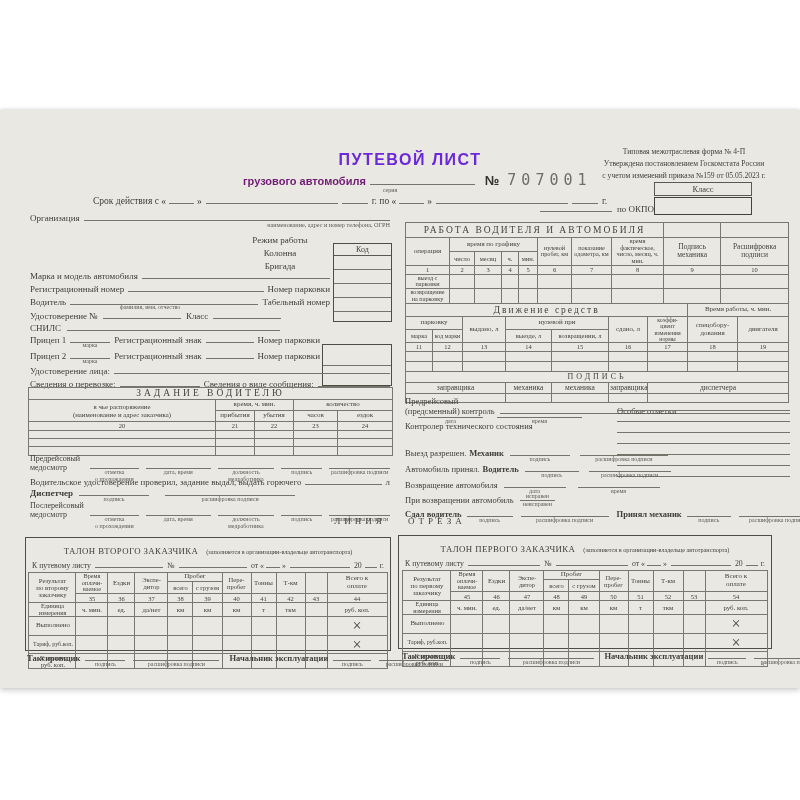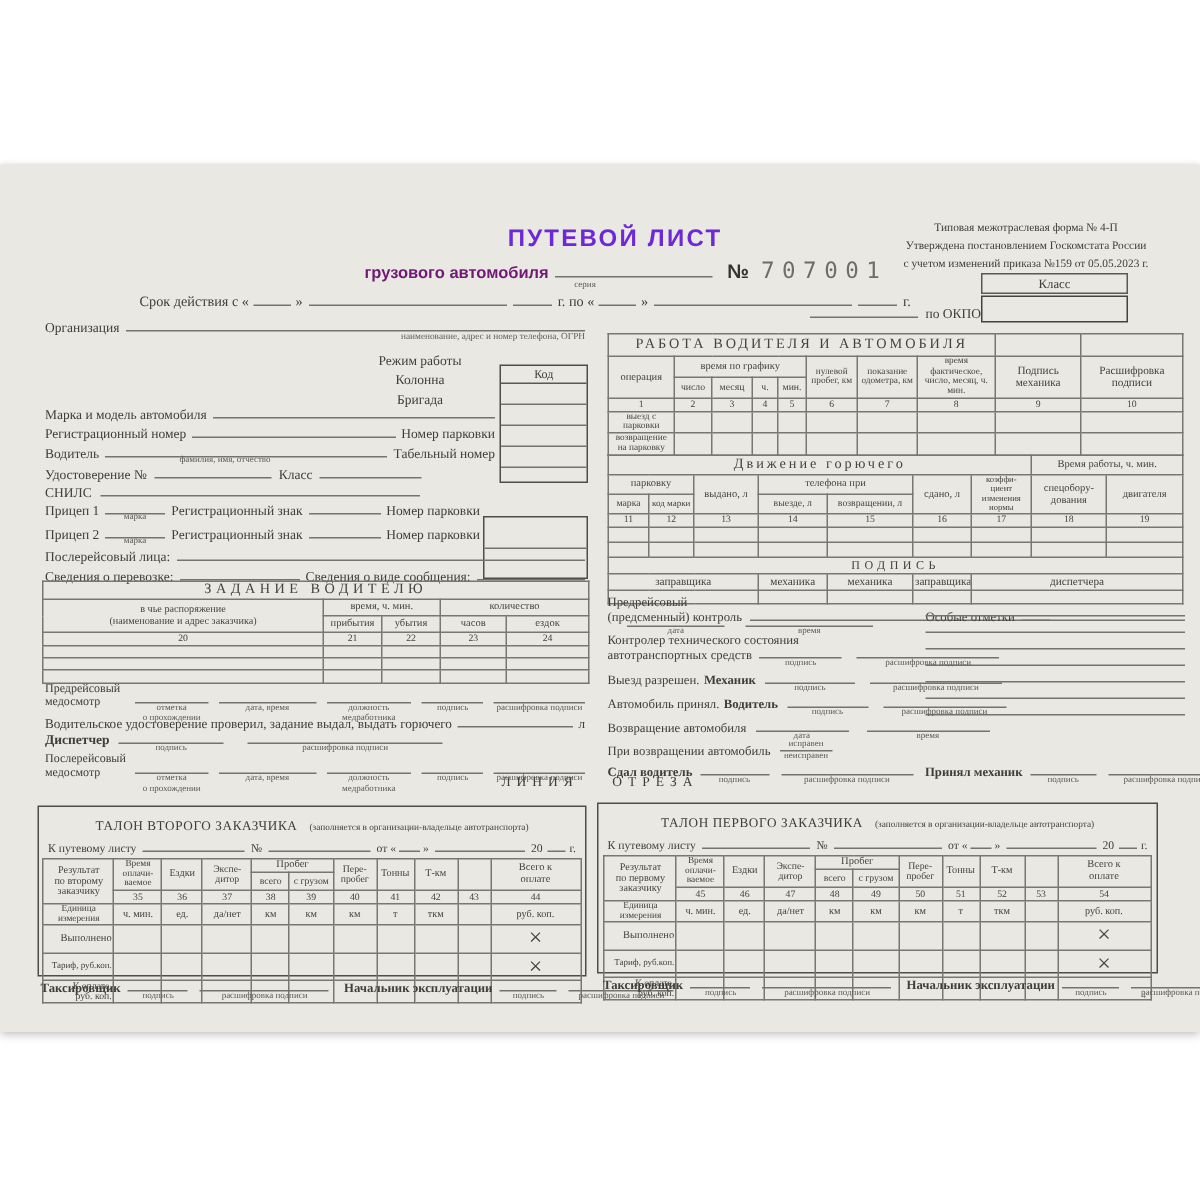--- a/index.html
+++ b/index.html
@@ -20,21 +20,21 @@
   td{border:1px solid #787770;padding:0 1px;text-align:center;vertical-align:middle;
      line-height:1.08;overflow:hidden;color:#45443c;}
   .lbl9{font-size:9px;} .lbl85{font-size:8.5px;} .lbl8{font-size:8px;}
   .f75{font-size:7.5px;} .f7{font-size:7px;} .f68{font-size:6.8px;} .f65{font-size:6.5px;}
   .f62{font-size:6.2px;} .f6{font-size:6px;} .f58{font-size:5.8px;}
   .tt{font-size:9.5px;letter-spacing:3px;}
   .hline{position:absolute;border-bottom:1px solid #75746b;height:0;}
   .box{position:absolute;border:1.6px solid #4f4e45;margin-top:20px;}
   .talon{position:absolute;border:1.6px solid #4f4e45;}
   .num707{font-family:"DejaVu Sans Mono",monospace;font-size:15px;letter-spacing:5px;color:#6e6d68;}
-  .left-cell{text-align:right;padding-left:2px;}
+  .left-cell{text-align:center;padding-left:2px;}
 </style>
 </head>
 <body>
 
 <div class="paper">
 
   <div class="abs" style="left:578px;top:36px;width:212px;text-align:center;font-size:7.6px;line-height:1.55;">
     <div>Типовая межотраслевая форма № 4-П</div>
     <div>Утверждена постановлением Госкомстата России</div>
     <div>с учетом изменений приказа №159 от 05.05.2023 г.</div>
@@ -134,21 +134,21 @@
     <span>Регистрационный знак</span>
     <span class="bl f" style="margin:0 4px;"></span>
     <span>Номер парковки</span>
   </div>
   <div class="abs sub" style="left:68px;top:248px;width:44px;">марка</div>
   <div class="box" style="left:322px;top:214px;width:68px;height:40px;">
     <div style="height:20px;border-bottom:1px solid #75746b;"></div>
   </div>
 
   <div class="r lbl9" style="left:30px;top:255px;width:360px;">
-    <span>Послерейсовый лица:</span>
+    <span>Удостоверение лица:</span>
     <span class="bl f" style="margin-left:4px;"></span>
   </div>
   <div class="r lbl9" style="left:30px;top:268px;width:360px;">
     <span>Сведения о перевозке:</span>
     <span class="bl" style="width:80px;margin:0 4px;"></span>
     <span>Сведения о виде сообщения:</span>
     <span class="bl f" style="margin-left:4px;"></span>
   </div>
 
   <table class="abs" style="left:28px;top:277px;width:364px;">
@@ -366,27 +366,27 @@
         <col style="width:43px">
         <col style="width:46px">
         <col style="width:57px">
         <col style="width:39px">
         <col style="width:40px">
         <col style="width:50px">
         <col style="width:51px">
       </colgroup>
     <tbody>
         <tr style="height:13px;">
-      <td colspan="7" style="font-size:9.5px;letter-spacing:2px;">Движение горючего</td>
+      <td colspan="7" style="font-size:9.5px;letter-spacing:2px;">Движение средств</td>
       <td colspan="2" class="f7">Время работы, ч. мин.</td>
     </tr>
     <tr style="height:11px;" class="f7">
       <td colspan="2">парковку</td>
       <td rowspan="2">выдано, л</td>
-      <td colspan="2">телефона при</td>
+      <td colspan="2">нулевой при</td>
       <td rowspan="2">сдано, л</td>
       <td rowspan="2" class="f58">
         <div>коэффи-</div>
         <div>циент</div>
         <div>изменения</div>
         <div>нормы</div>
       </td>
       <td rowspan="2" class="f7">
         <div>спецобору-</div>
         <div>дования</div>
@@ -474,31 +474,20 @@
   </div>
   <div class="hline" style="left:617px;top:300px;width:173px;"></div>
   <div class="hline" style="left:617px;top:311px;width:173px;"></div>
   <div class="hline" style="left:617px;top:322px;width:173px;"></div>
   <div class="hline" style="left:617px;top:333px;width:173px;"></div>
   <div class="hline" style="left:617px;top:344px;width:173px;"></div>
   <div class="hline" style="left:617px;top:355px;width:173px;"></div>
   <div class="hline" style="left:617px;top:366px;width:173px;"></div>
 
   <div class="abs lbl85" style="left:405px;top:311px;">Контролер технического состояния</div>
-  <div class="r lbl85" style="left:405px;top:320px;">
-    <span>автотранспортных средств</span>
-    <span class="fld" style="width:55px;margin-left:5px;">
-        <span class="bl"></span>
-        <span class="sub">подпись</span>
-      </span>
-    <span class="fld" style="width:95px;margin-left:10px;">
-        <span class="bl"></span>
-        <span class="sub">расшифровка подписи</span>
-      </span>
-  </div>
 
   <div class="r lbl85" style="left:405px;top:337px;">
     <span>Выезд разрешен.</span>
     <span class="b" style="margin-left:3px;">Механик</span>
     <span class="fld" style="width:60px;margin-left:6px;">
         <span class="bl"></span>
         <span class="sub">подпись</span>
       </span>
     <span class="fld" style="width:88px;margin-left:10px;">
         <span class="bl"></span>

